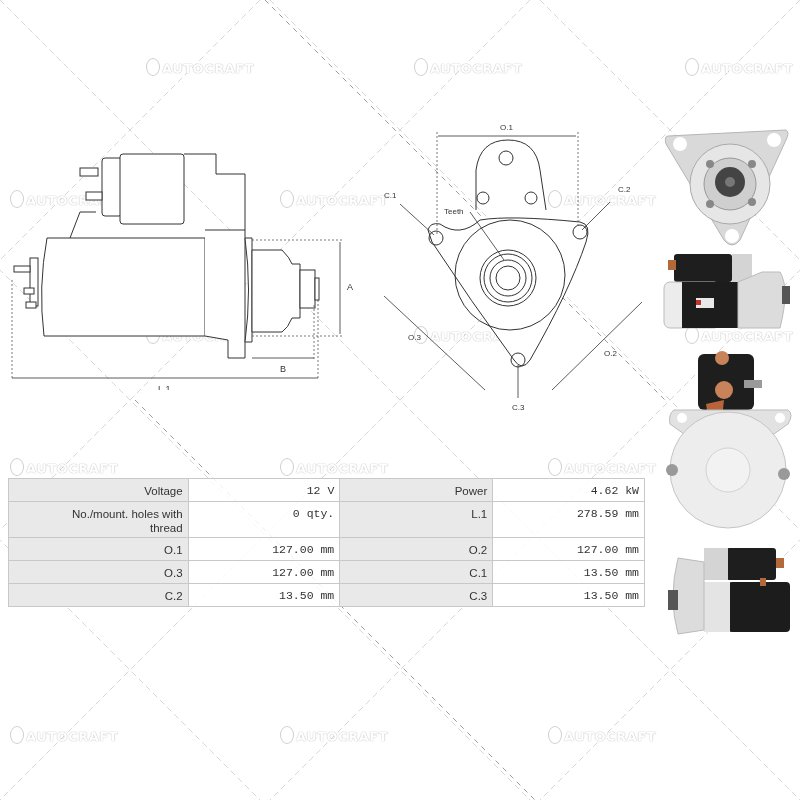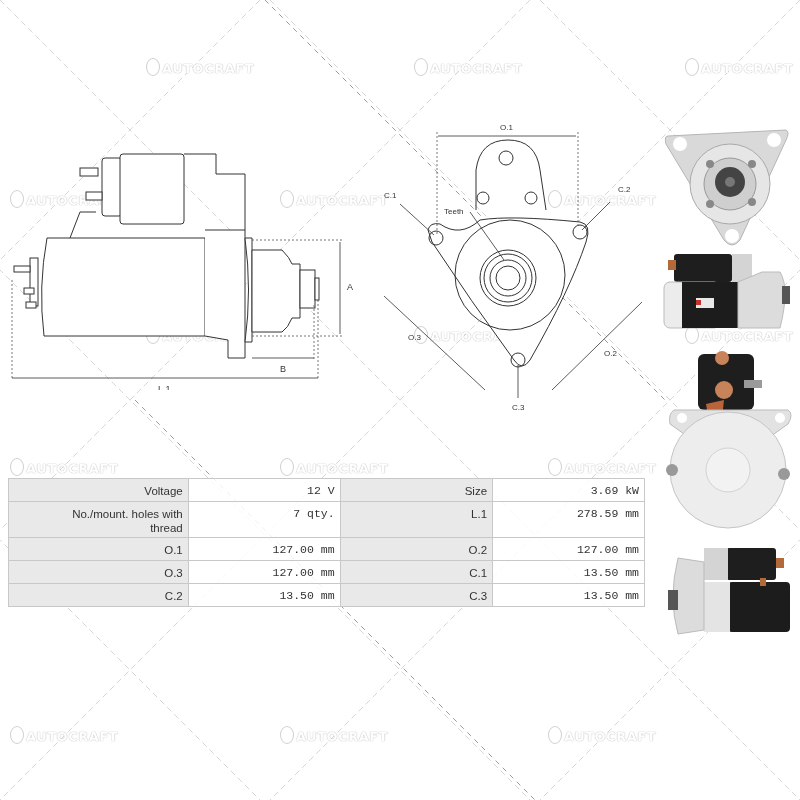--- a/index.html
+++ b/index.html
@@ -249,26 +249,26 @@
   <rect x="4" y="48" width="10" height="20" fill="#555"></rect>
   <rect x="112" y="16" width="8" height="10" fill="#b36a3a"></rect>
   <rect x="96" y="36" width="6" height="8" fill="#b36a3a"></rect>
 </svg>
 
 <table class="spec-table">
   <tbody>
     <tr style="height:23px;">
       <td class="lbl">Voltage</td>
       <td class="val">12 V</td>
-      <td class="lbl">Size</td>
-      <td class="val">3.69 kW</td>
+      <td class="lbl">Power</td>
+      <td class="val">4.62 kW</td>
     </tr>
     <tr style="height:36px;">
       <td class="lbl" style="padding-left:30px;">No./mount. holes with thread</td>
-      <td class="val">7 qty.</td>
+      <td class="val">0 qty.</td>
       <td class="lbl">L.1</td>
       <td class="val">278.59 mm</td>
     </tr>
     <tr style="height:23px;">
       <td class="lbl">O.1</td>
       <td class="val">127.00 mm</td>
       <td class="lbl">O.2</td>
       <td class="val">127.00 mm</td>
     </tr>
     <tr style="height:23px;">

